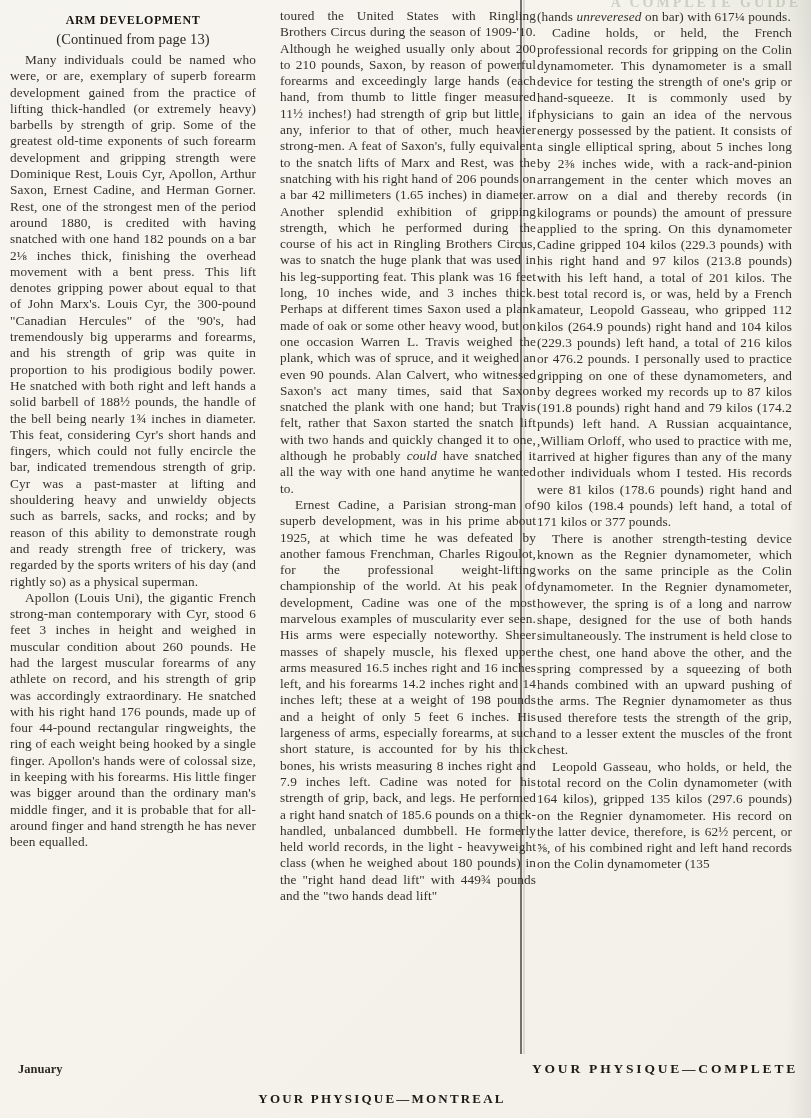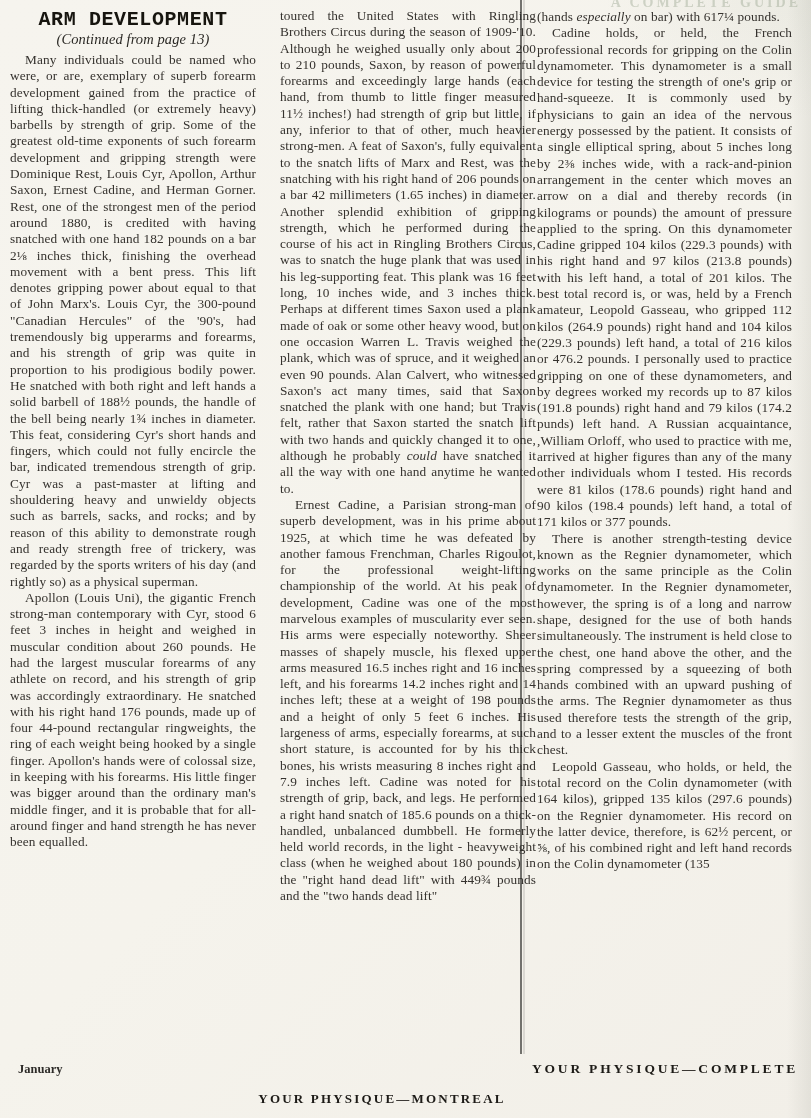--- a/index.html
+++ b/index.html
@@ -29,25 +29,25 @@
     position:absolute;top:8px;height:1052px;overflow:hidden;
     font-size:13.3px;line-height:16.3px;text-align:justify;
     letter-spacing:0.1px;
   }
   .col p{margin:0;text-indent:15px;}
   .col p.noindent{text-indent:0;}
   .col1{left:10px;width:246px;top:10px;}
   .col2{left:280px;width:256px;}
   .col3{left:537px;width:255px;top:9px;}
   .article-title{
-    margin:0;text-align:center;font-size:20px;font-weight:bold;
-    letter-spacing:0.6px;color:#17150f;line-height:20px;font-family:Liberation Mono, monospace;
+    margin:0;text-align:center;font-size:12px;font-weight:bold;
+    letter-spacing:0.6px;color:#17150f;line-height:20px;
   }
   .continued-note{
-    margin:0 0 3px 0;text-align:center;font-style:italic;
+    margin:0 0 3px 0;text-align:center;
     font-size:14.5px;line-height:19px;color:#2b2925;
   }
   .gutter-rule{
     position:absolute;left:520px;top:0;height:1054px;width:2px;
     background:rgba(45,45,42,0.65);
     box-shadow:3px 0 0 rgba(45,45,42,0.12);
   }
   .footer-left{
     position:absolute;left:18px;top:1062px;
     font-size:12.5px;font-weight:600;color:#2d2b28;
@@ -80,21 +80,21 @@
 </div>
 
 <div class="col col2">
   <p class="noindent"><span>toured the United States with Ringling Brothers Circus during the season of 1909-'10. Although he weighed usually only about 200 to 210 pounds, Saxon, by reason of powerful forearms and exceedingly large hands (each hand, from thumb to little finger measured 11½ inches!) had strength of grip but little, if any, inferior to that of other, much heavier strong-men. A feat of Saxon's, fully equivalent to the snatch lifts of Marx and Rest, was the snatching with his right hand of 206 pounds on a bar 42 millimeters (1.65 inches) in diameter. Another splendid exhibition of gripping strength, which he performed during the course of his act in Ringling Brothers Circus, was to snatch the huge plank that was used in his leg-supporting feat. This plank was 16 feet long, 10 inches wide, and 3 inches thick. Perhaps at different times Saxon used a plank made of oak or some other heavy wood, but on one occasion Warren L. Travis weighed the plank, which was of spruce, and it weighed an even 90 pounds. Alan Calvert, who witnessed Saxon's act many times, said that Saxon snatched the plank with one hand; but Travis felt, rather that Saxon started the snatch lift with two hands and quickly changed it to one, although he probably </span><em>could</em><span> have snatched it all the way with one hand anytime he wanted to.</span></p>
   <p>Ernest Cadine, a Parisian strong-man of superb development, was in his prime about 1925, at which time he was defeated by another famous Frenchman, Charles Rigoulot, for the professional weight-lifting championship of the world. At his peak of development, Cadine was one of the most marvelous examples of muscularity ever seen. His arms were especially noteworthy. Sheer masses of shapely muscle, his flexed upper arms measured 16.5 inches right and 16 inches left, and his forearms 14.2 inches right and 14 inches left; these at a weight of 198 pounds and a height of only 5 feet 6 inches. His largeness of arms, especially forearms, at such short stature, is accounted for by his thick bones, his wrists measuring 8 inches right and 7.9 inches left. Cadine was noted for his strength of grip, back, and legs. He performed a right hand snatch of 185.6 pounds on a thick-handled, unbalanced dumbbell. He formerly held world records, in the light - heavyweight class (when he weighed about 180 pounds) in the "right hand dead lift" with 449¾ pounds and the "two hands dead lift"</p>
 </div>
 
 <div class="gutter-rule"></div>
 
 <div class="col col3">
-  <p class="noindent"><span>(hands </span><em>especially</em><span> on bar) with 617¼ pounds.</span></p>
+  <p class="noindent"><span>(hands </span><em>unreveresed</em><span> on bar) with 617¼ pounds.</span></p>
   <p>Cadine holds, or held, the French professional records for gripping on the Colin dynamometer. This dynamometer is a small device for testing the strength of one's grip or hand-squeeze. It is commonly used by physicians to gain an idea of the nervous energy possessed by the patient. It consists of a single elliptical spring, about 5 inches long by 2⅜ inches wide, with a rack-and-pinion arrangement in the center which moves an arrow on a dial and thereby records (in kilograms or pounds) the amount of pressure applied to the spring. On this dynamometer Cadine gripped 104 kilos (229.3 pounds) with his right hand and 97 kilos (213.8 pounds) with his left hand, a total of 201 kilos. The best total record is, or was, held by a French amateur, Leopold Gasseau, who gripped 112 kilos (264.9 pounds) right hand and 104 kilos (229.3 pounds) left hand, a total of 216 kilos or 476.2 pounds. I personally used to practice gripping on one of these dynamometers, and by degrees worked my records up to 87 kilos (191.8 pounds) right hand and 79 kilos (174.2 punds) left hand. A Russian acquaintance, ,William Orloff, who used to practice with me, arrived at higher figures than any of the many other individuals whom I tested. His records were 81 kilos (178.6 pounds) right hand and 90 kilos (198.4 pounds) left hand, a total of 171 kilos or 377 pounds.</p>
   <p>There is another strength-testing device known as the Regnier dynamometer, which works on the same principle as the Colin dynamometer. In the Regnier dynamometer, however, the spring is of a long and narrow shape, designed for the use of both hands simultaneously. The instrument is held close to the chest, one hand above the other, and the spring compressed by a squeezing of both hands combined with an upward pushing of the arms. The Regnier dynamometer as thus used therefore tests the strength of the grip, and to a lesser extent the muscles of the front chest.</p>
   <p>Leopold Gasseau, who holds, or held, the total record on the Colin dynamometer (with 164 kilos), gripped 135 kilos (297.6 pounds) on the Regnier dynamometer. His record on the latter device, therefore, is 62½ percent, or ⅝, of his combined right and left hand records on the Colin dynamometer (135</p>
 </div>
 
 <div class="footer-left">January</div>
 <div class="footer-center">YOUR PHYSIQUE—MONTREAL</div>
 <div class="footer-right">YOUR PHYSIQUE—COMPLETE</div>
 
 </body></html>

